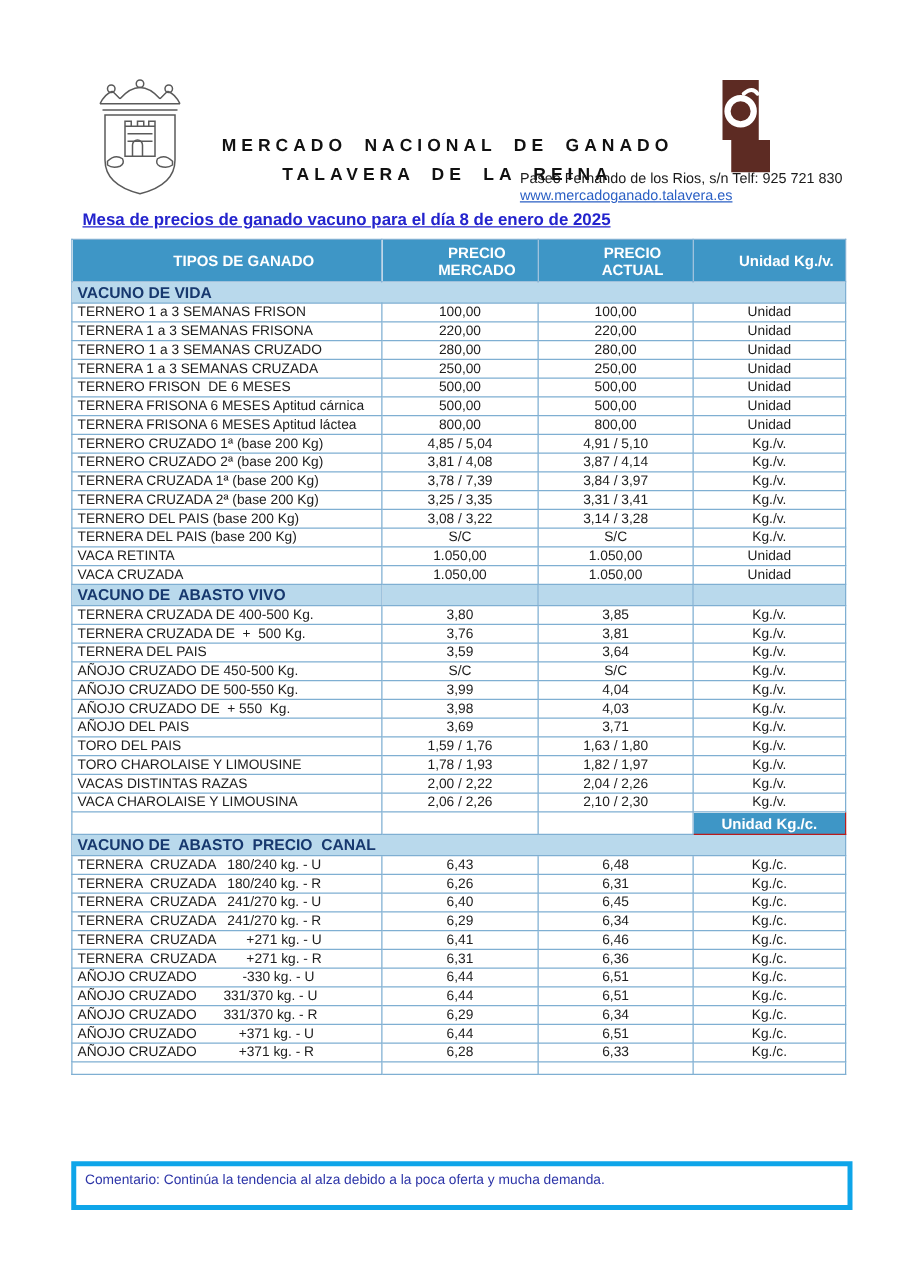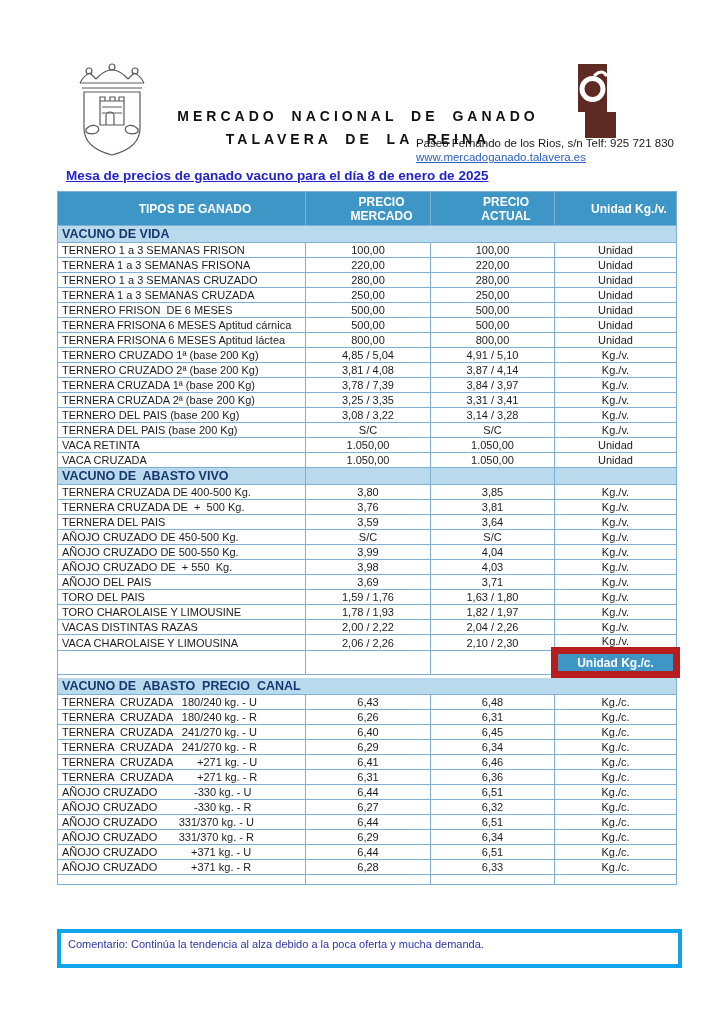--- a/index.html
+++ b/index.html
@@ -33,21 +33,21 @@
   thead th{background:var(--header-blue);color:#fff;font-size:12px;font-weight:bold;
     height:31px;text-align:center;line-height:14px;border:1px solid #2e86b8;border-left:1px solid #6db3da;padding-left:28px;}
   tr.sec-row td{background:var(--section-bg);color:var(--navy);font-weight:bold;
     font-size:12.5px;height:16px;padding:0 16px 0 4px;white-space:pre;text-align:left;}
   tr.data-row{height:15px;}
   tr.data-row td{font-size:11px;color:#1c1c1c;padding:0;}
   td.cell-label{text-align:left;padding-left:4px !important;white-space:pre;}
   td.cell-num, td.cell-unit{text-align:center;}
   tr.mini-head td{height:15px;}
   tr.mini-head td.unit-head{background:var(--header-blue);color:#fff;font-weight:bold;
-    font-size:12px;text-align:center;border:7px solid #b91c1c;}
+    font-size:12px;text-align:center;border:1px solid #b91c1c;}
   tr.spacer-row td{height:7px;}
 
   
   .comment-box{position:absolute;left:57px;top:929px;width:603px;height:22px;
     border:4px solid #0ea5e9;padding:5px 7px 4px 7px;font-size:11px;color:var(--comment-blue);}
 </style>
 </head>
 <body>
 
 <div class="page">
@@ -320,26 +320,20 @@
           <td class="cell-num">6,36</td>
           <td class="cell-unit">Kg./c.</td>
         </tr>
         <tr class="data-row">
           <td class="cell-label">AÑOJO CRUZADO            -330 kg. - U</td>
           <td class="cell-num">6,44</td>
           <td class="cell-num">6,51</td>
           <td class="cell-unit">Kg./c.</td>
         </tr>
         <tr class="data-row">
-          <td class="cell-label">AÑOJO CRUZADO            -330 kg. - R</td>
-          <td class="cell-num">6,27</td>
-          <td class="cell-num">6,32</td>
-          <td class="cell-unit">Kg./c.</td>
-        </tr>
-        <tr class="data-row">
           <td class="cell-label">AÑOJO CRUZADO       331/370 kg. - U</td>
           <td class="cell-num">6,44</td>
           <td class="cell-num">6,51</td>
           <td class="cell-unit">Kg./c.</td>
         </tr>
         <tr class="data-row">
           <td class="cell-label">AÑOJO CRUZADO       331/370 kg. - R</td>
           <td class="cell-num">6,29</td>
           <td class="cell-num">6,34</td>
           <td class="cell-unit">Kg./c.</td>

